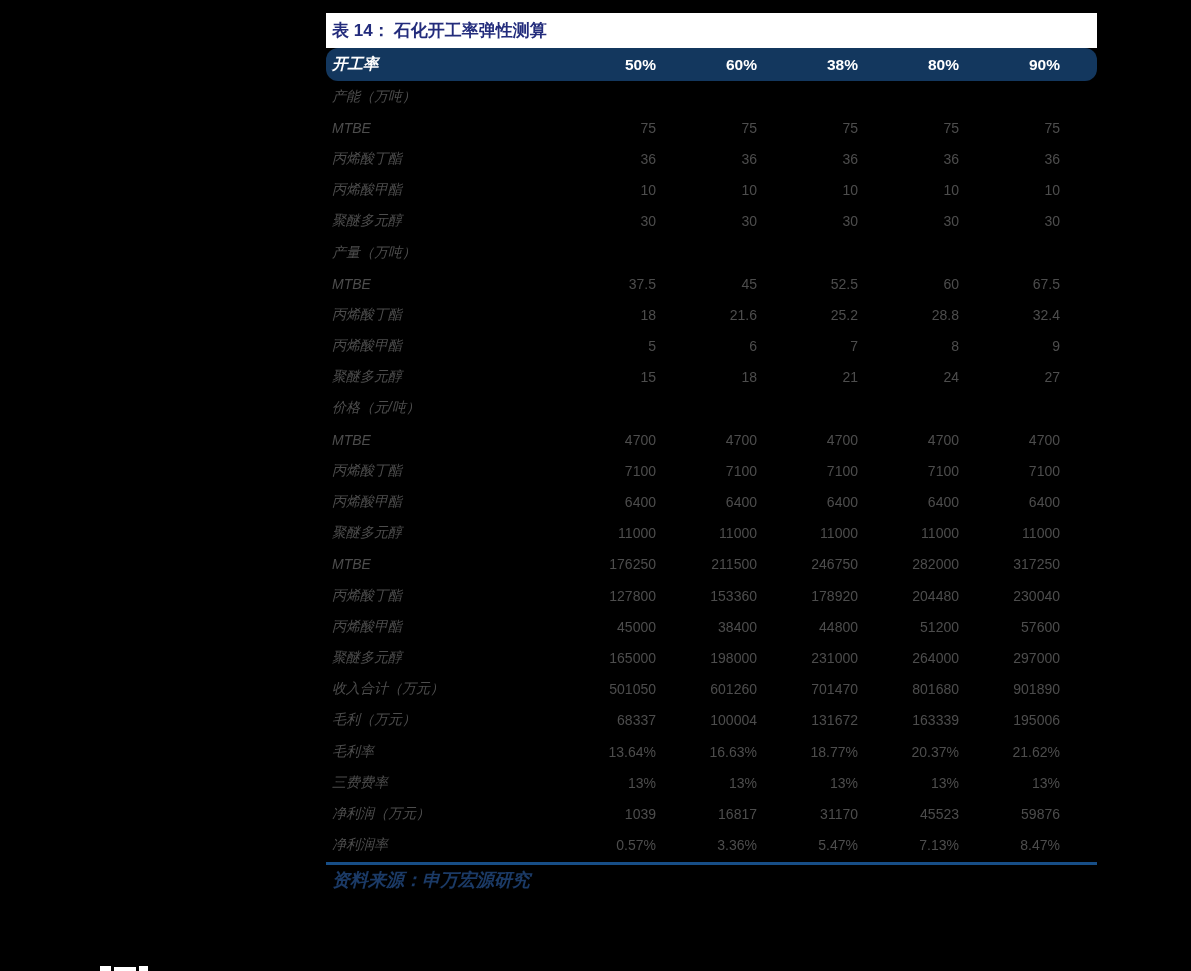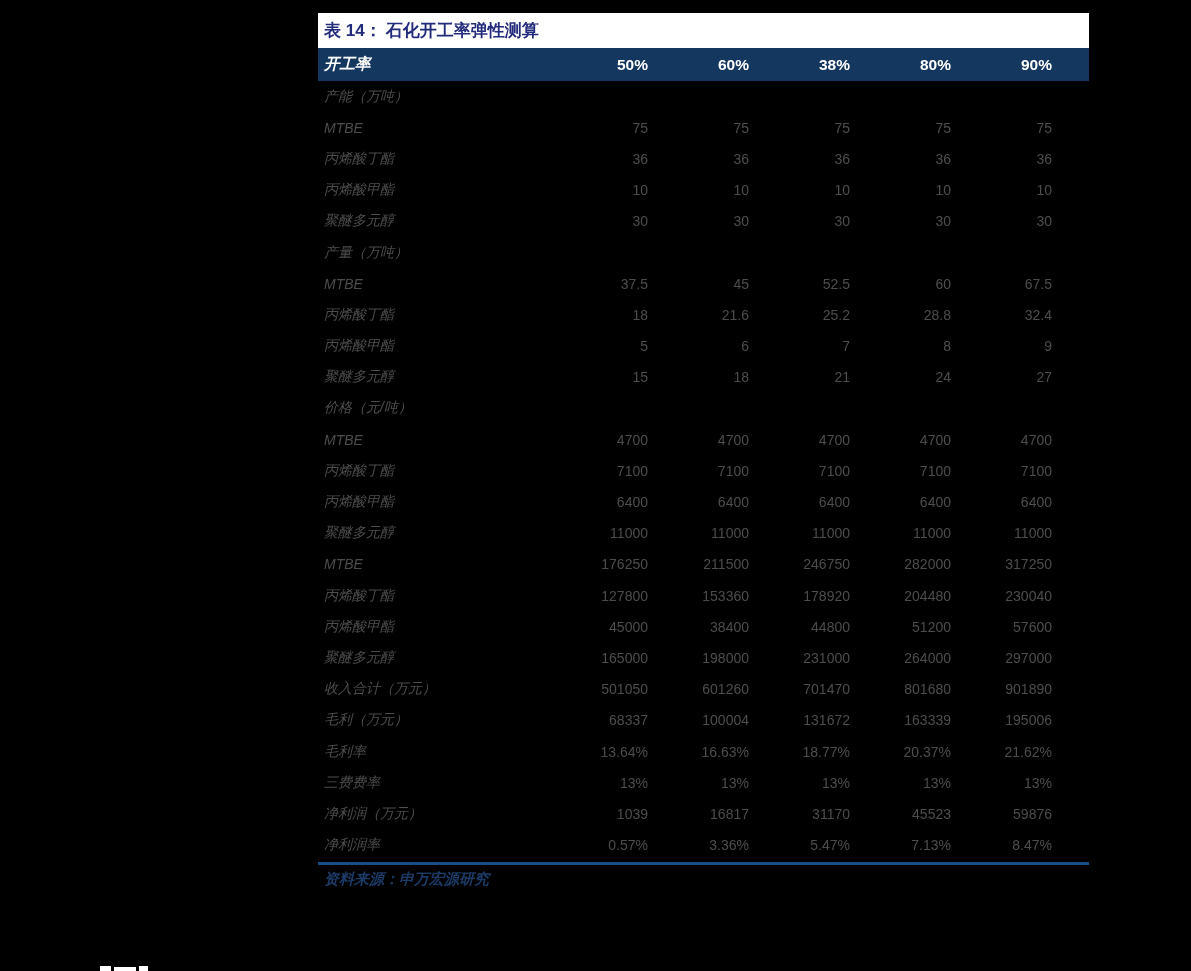--- a/index.html
+++ b/index.html
@@ -14,41 +14,42 @@
   }
   *{margin:0;padding:0;box-sizing:border-box;}
   html,body{width:1191px;height:971px;overflow:hidden;}
   body{
     background:var(--page-bg);
     font-family:"Liberation Sans","DejaVu Sans",sans-serif;
     position:relative;
   }
   .table-wrap{
     position:absolute;
-    left:318px;
+    left:326px;
     top:13px;
     width:771px;
   }
   .title-bar{
     height:35px;
     background:var(--title-bar-bg);
     display:flex;
     align-items:center;
     padding-left:6px;
     color:var(--title-text);
     font-size:17px;
     font-weight:bold;
     white-space:nowrap;
   }
   .title-bar .title-main{margin-left:4px;}
   .grid-row{
     display:grid;
     grid-template-columns:229px 101px 101px 101px 101px 101px;
     padding-right:37px;
     align-items:center;
+    border-radius:12px;
   }
   .header-row{
     height:33px;
     background:var(--header-bg);
     color:var(--header-text);
     font-size:15.5px;
     font-weight:bold;
   }
   .header-row .label{padding-left:6px;font-style:italic;}
   .cell.val{text-align:right;}
@@ -62,21 +63,21 @@
     height:3px;
     background:var(--divider);
     margin-top:1px;
   }
   .source-row{
     height:30px;
     display:flex;
     align-items:center;
     padding-left:6px;
     color:var(--source-text);
-    font-size:15px;
+    font-size:18px;
     font-weight:bold;
     font-style:italic;
     white-space:nowrap;
   }
   .artifact{
     position:absolute;
     background:#ffffff;
   }
   .a1{left:100px;top:966px;width:11px;height:5px;}
   .a2{left:114px;top:967px;width:22px;height:4px;}

